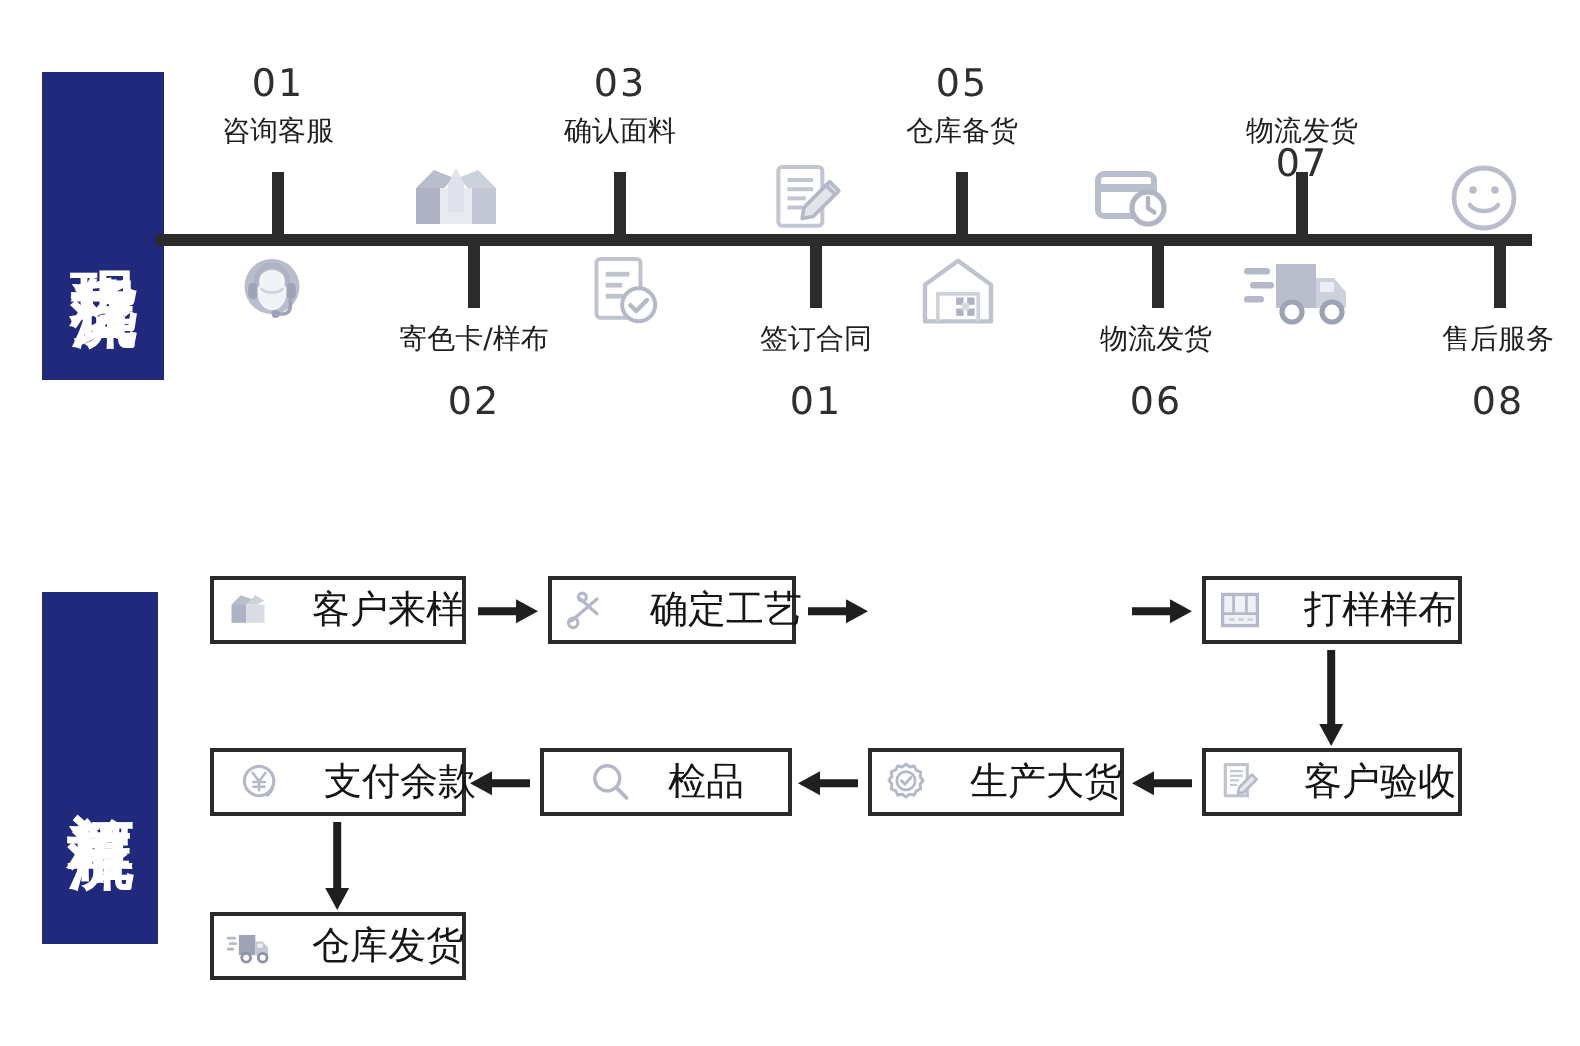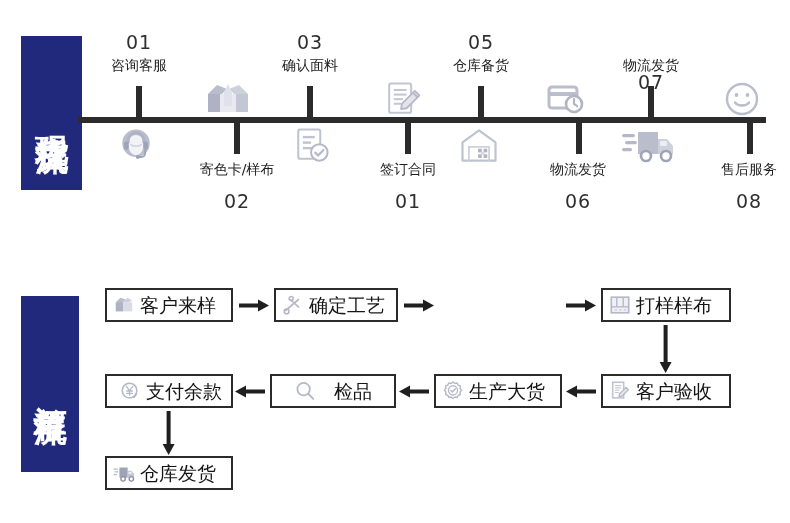--- a/index.html
+++ b/index.html
@@ -54,21 +54,21 @@
 
   
   .fbox{
     position:absolute;
     border:2px solid #2b2b2b;
     background:#ffffff;
     display:flex;align-items:center;
     box-sizing:border-box;
     height:34px;
     padding:0 6px;
-    gap:5px;
+    gap:21px;
   }
   .fbox .fi{width:22px;height:22px;flex:0 0 22px;}
   .fbox .fi svg{width:100%;height:100%;display:block;}
   .fbox .ftext{
     font-size:19px;color:#151515;white-space:nowrap;
     font-family:"DejaVu Sans","Liberation Sans",sans-serif;
     line-height:1;
   }
 
   .arrow{position:absolute;}

